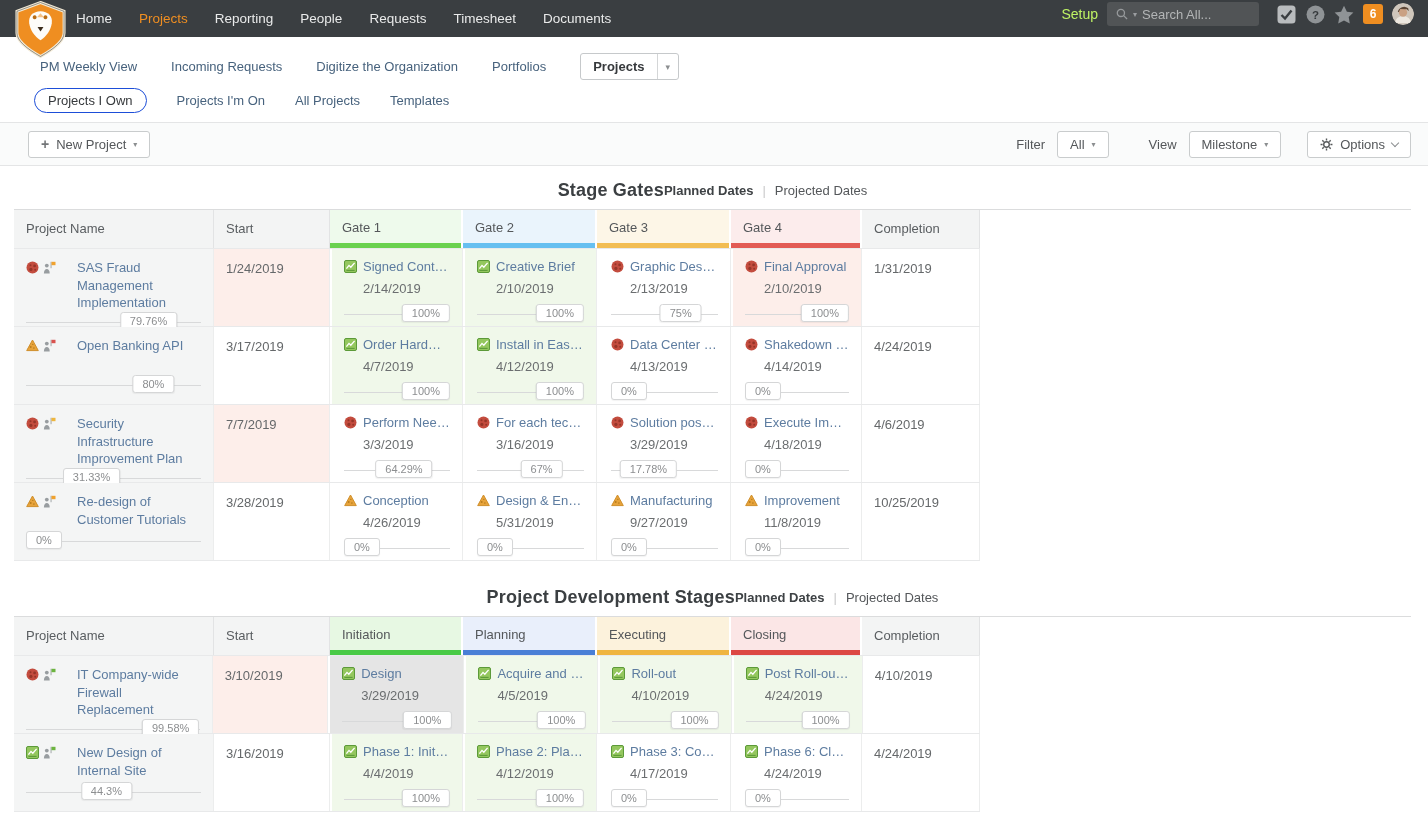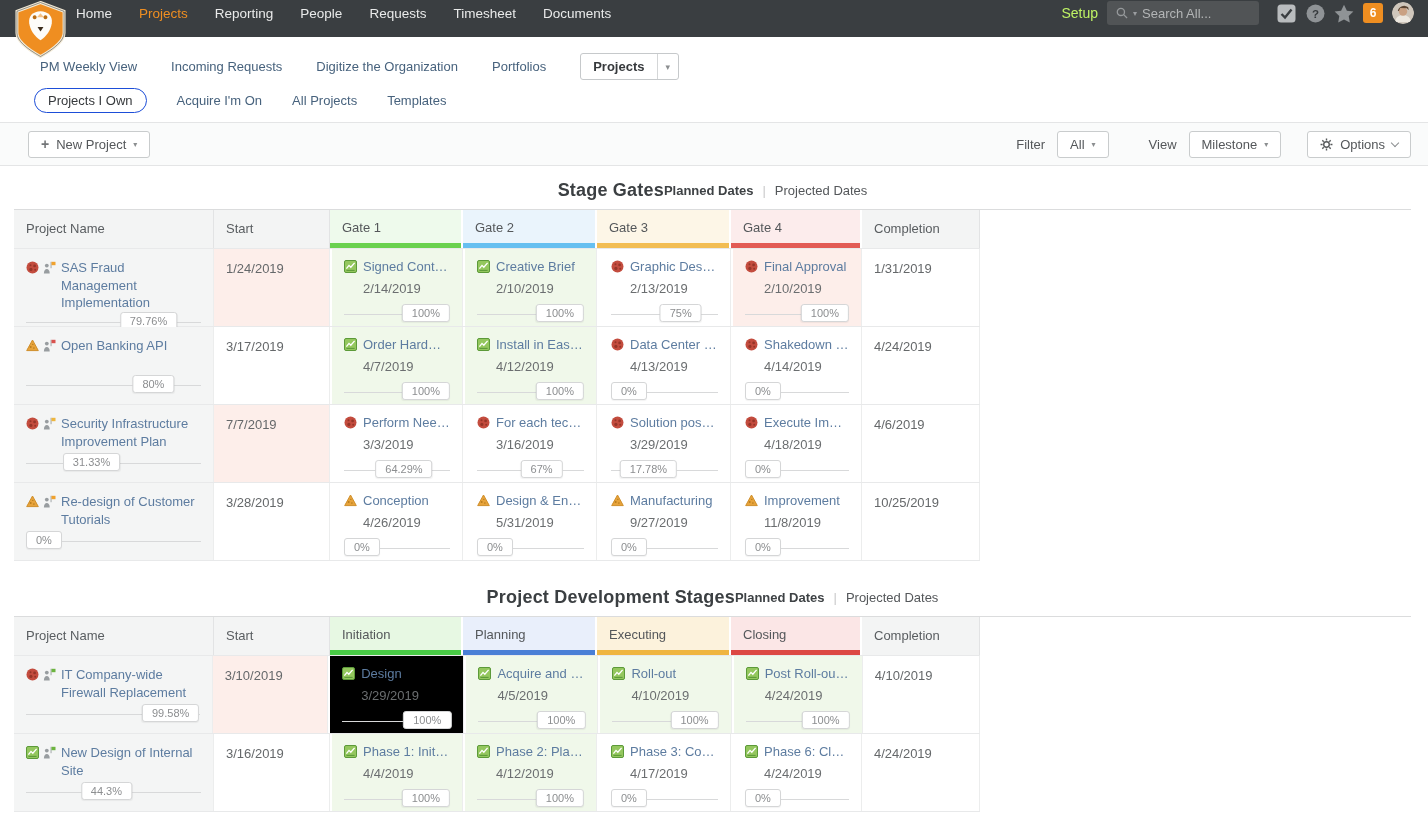--- a/index.html
+++ b/index.html
@@ -1,19 +1,19 @@
 <!DOCTYPE html>
 <html><head>
 <meta charset="utf-8">
 <style>
 *{margin:0;padding:0;box-sizing:border-box}
 html,body{width:1428px;height:826px;overflow:hidden}
 body{background:#fff;font-family:"Liberation Sans",sans-serif;color:#54575a}
 
-.navbar{position:relative;height:37px;background:#3a3e41;display:flex;align-items:center;padding:0 14px 11px 0;z-index:5}
+.navbar{position:relative;height:37px;background:#3a3e41;display:flex;align-items:flex-end;padding:0 14px 11px 0;z-index:5}
 .logo{position:absolute;left:13px;top:1px;z-index:10;cursor:pointer}
 .nav-items{display:flex;gap:27px;margin-left:76px}
 .nav-item{font-size:13.5px;color:#e9eaea;cursor:pointer;white-space:nowrap}
 .nav-item.active{color:#ef8e21}
 .nav-right{margin-left:auto;display:flex;align-items:center;gap:9px}
 .setup{font-size:14px;color:#bef264;cursor:pointer}
 .searchbox{display:flex;align-items:center;gap:5px;width:152px;height:24px;background:#515456;border-radius:3px;padding:0 9px;margin-right:8px;cursor:text}
 .s-car{font-size:8px;color:#9a9da0}
 .s-ph{font-size:13px;color:#b3b5b6}
 .nv-ic{width:20px;height:20px;display:flex;align-items:center;justify-content:center;cursor:pointer}
@@ -49,21 +49,21 @@
 .dt-sep{color:#c8c9ca}
 .sec-rule{height:1px;background:#dbdcdd}
 .gtable{width:966px;font-size:13px}
 .grow{display:flex;border-bottom:1px solid #e8e9ea}
 .cell{position:relative}
 .hdr-plain{background:#f3f4f4;color:#595d60;padding:11px 12px;border-right:1px solid #e2e3e4;height:38px}
 .hdr-gate{padding:10px 12px;color:#54575a;border-right:2px solid #fff;position:relative;height:38px}
 .hdr-bar{position:absolute;left:0;right:0;bottom:0;height:5px}
 .body-row{height:78px}
 .name-cell{background:#f4f5f5;padding:10px 12px 8px;display:flex;flex-direction:column;border-right:1px solid #eceded}
-.ntop{display:flex;gap:5px;align-items:flex-start}
+.ntop{display:flex;gap:21px;align-items:flex-start}
 .icons{display:flex;gap:4px;padding-top:2px;flex:none}
 .plink{color:#5d7ca0;line-height:1.35;cursor:pointer}
 .name-cell .progress{margin-top:auto}
 .start-cell,.comp-cell{padding:12px;color:#65686a;border-right:1px solid #eceded}
 .gate-cell{padding:10px 12px 6px;border-left:2px solid #fff;border-right:1px solid #eceded}
 .gtop{display:flex;gap:6px;align-items:center;white-space:nowrap;overflow:hidden}
 .micon{flex:none;display:flex}
 .mlink{color:#5d7ca0;overflow:hidden;text-overflow:ellipsis;cursor:pointer}
 .gdate{color:#6b6e70;margin:7px 0 0 19px}
 .gate-cell .progress{margin-top:8px}
@@ -142,21 +142,21 @@
       <span class="tab">Incoming Requests</span>
       <span class="tab">Digitize the Organization</span>
       <span class="tab">Portfolios</span>
       <div class="tab-active">
         <span class="lbl">Projects</span>
         <span class="car">▾</span>
       </div>
     </div>
   <div class="subtabs-row" id="subtabs-row">
       <span class="subtab pill">Projects I Own</span>
-      <span class="subtab">Acquire I'm On</span>
+      <span class="subtab">Projects I'm On</span>
       <span class="subtab">All Projects</span>
       <span class="subtab">Templates</span>
     </div>
 
   <div class="toolbar">
     <button class="btn">
       <span class="plus">+</span>
       <span>New Project</span>
       <span class="caret">▾</span>
     </button>
@@ -670,21 +670,21 @@
                   </span>
                 </span>
                 <span class="plink">IT Company-wide Firewall Replacement</span>
               </div>
               <div class="progress">
                 <div class="pline"></div>
                 <div class="pbox" style="left:99.58%;transform:translateX(-99.58%)">99.58%</div>
               </div>
             </div>
             <div class="cell start-cell" style="width:116px;background:#fdeeea"><span>3/10/2019</span></div>
-            <div class="cell gate-cell" style="width:137px;background:#000000">
+            <div class="cell gate-cell" style="width:137px;background:#e5e5e5">
               <div class="gtop">
                 <span class="micon">
                   <svg width="13" height="13" viewBox="0 0 13 13">
                     <rect x="0.5" y="0.5" width="12" height="12" rx="1.5" fill="#94c75e" stroke="#5c9a39"></rect>
                     <path d="M2.4 8.6 L5 5.4 L6.8 7.2 L10.6 2.8" fill="none" stroke="#ffffff" stroke-width="1.3"></path>
                     <path d="M2.4 10.4 h8.2" stroke="#5c9a39" stroke-width="1.1"></path>
                   </svg>
                 </span>
                 <span class="mlink">Design</span>
               </div>

